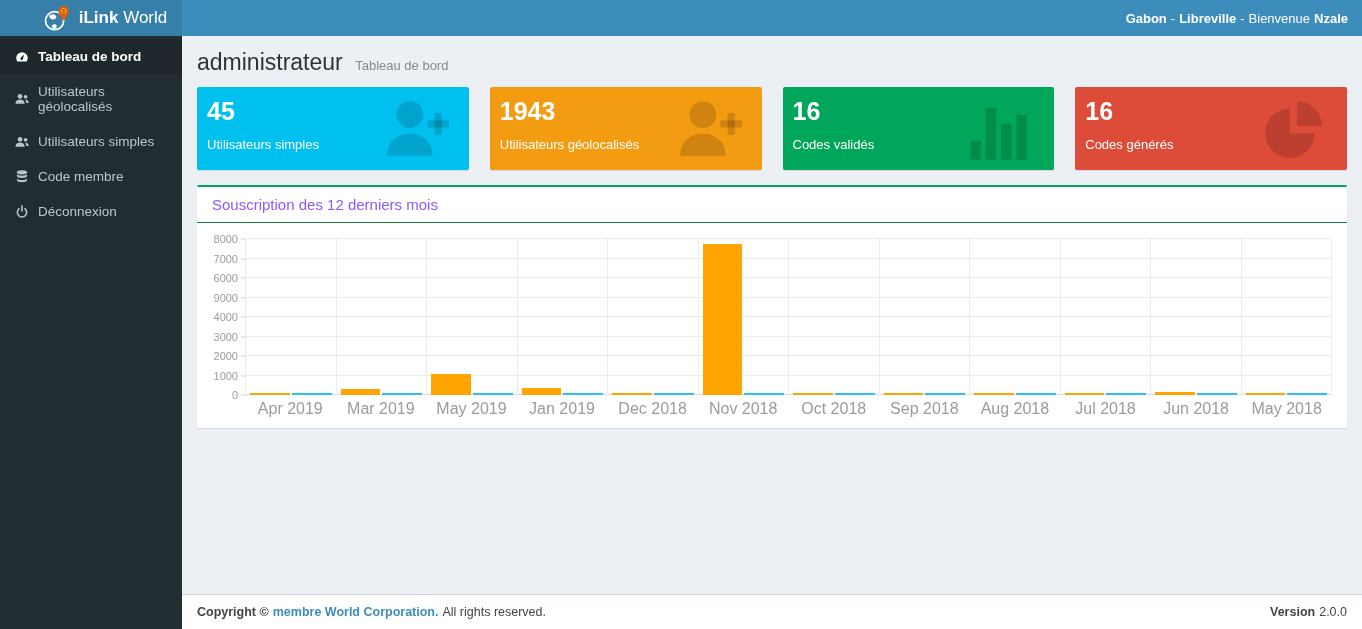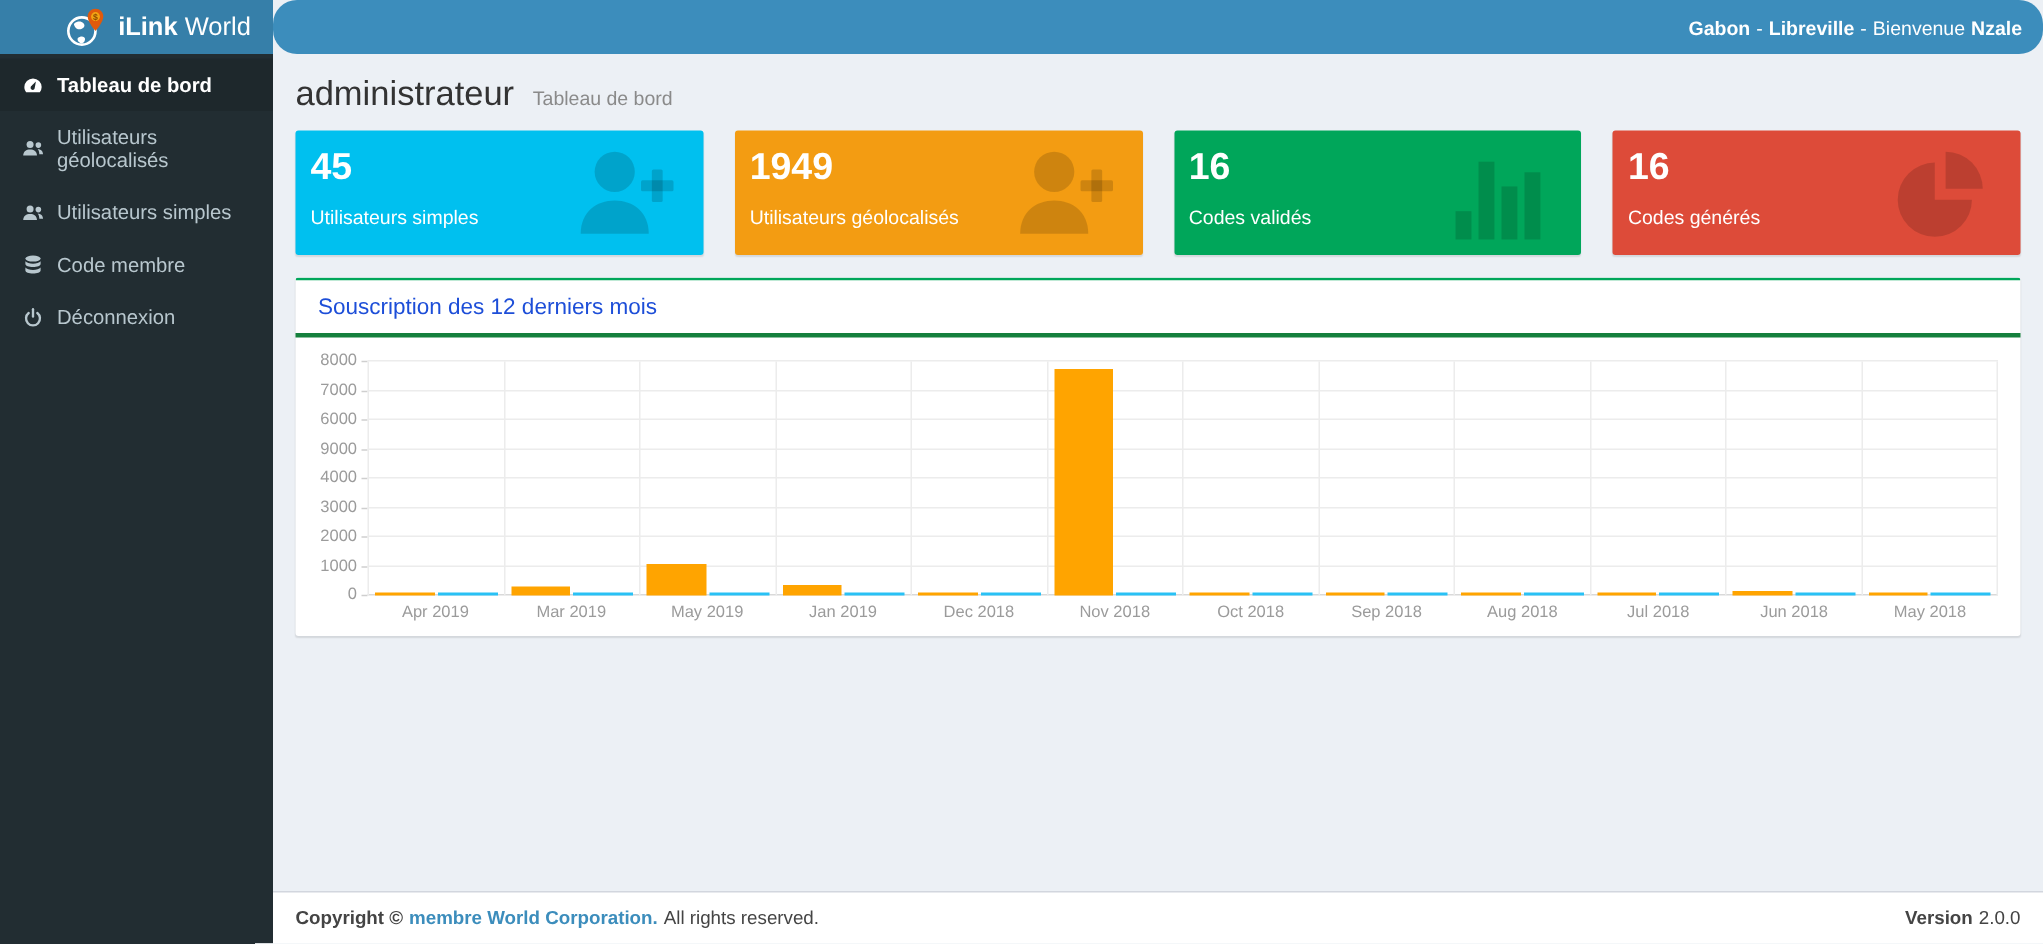--- a/index.html
+++ b/index.html
@@ -6,21 +6,21 @@
   html,body { margin:0; padding:0; }
   body { font-family:"Liberation Sans","DejaVu Sans",sans-serif; }
   .app { position:relative; width:1362px; height:629px; background:#ecf0f5; overflow:hidden; }
 
   
   .main-header { position:absolute; top:0; left:0; right:0; height:36px; display:flex; z-index:20; }
   .logo { width:182px; height:36px; background:#367fa9; color:#fff; display:flex; align-items:center; justify-content:center; gap:7px; font-size:17px; flex:none; cursor:pointer;padding-left:28px; }
   .logo svg { width:29px; height:29px; }
   .brand-bold { font-weight:700; }
   .brand-light { font-weight:400; }
-  .navbar { flex:1; background:#3c8dbc; display:flex; align-items:center; color:#fff;border-radius:16px; }
+  .navbar { flex:1; background:#3c8dbc; display:flex; align-items:center; color:#fff; }
   .hamburger { padding:10px 16px; cursor:pointer; display:flex; flex-direction:column; justify-content:center; gap:2px; }
   .hamburger .bar { width:13px; height:2px; background:#fff; }
   .nav-user { margin-left:auto; padding-right:14px; font-size:13px; display:flex; align-items:center; }
   .nav-user span { margin-left:4px; }
   .nav-user .bold { font-weight:700; }
 
   
   .sidebar { position:absolute; top:36px; bottom:0; left:0; width:182px; background:#222d32; z-index:10; }
   .sidebar-menu { list-style:none; margin:3px 0 0; padding:0; }
   .sidebar-item { display:flex; align-items:center; gap:9px; padding:10px 15px; font-size:13.5px; color:#b8c7ce; cursor:pointer; }
@@ -35,33 +35,33 @@
 
   .box-row { display:flex; gap:21px; padding:0 15px; }
   .small-box { flex:1; height:83px; border-radius:2px; color:#fff; position:relative; padding:10px 10px; overflow:hidden; box-shadow:0 1px 1px rgba(0,0,0,.1); cursor:default; }
   .small-box .value { font-size:25px; font-weight:700; line-height:1.15; }
   .small-box .label { font-size:13px; margin-top:11px; }
   .small-box .icon { position:absolute; right:12px; top:9px; }
   .small-box .icon svg { width:82px; height:66px; fill:rgba(0,0,0,0.15); }
 
   
   .chart-panel { margin:15px 15px 0; background:#fff; border-top:2px solid #00a65a; border-radius:2px; box-shadow:0 1px 1px rgba(0,0,0,.1); }
-  .chart-panel-header { padding:9px 15px; font-size:15px; color:#1d4ed8; border-bottom:3px solid #15803d; }
+  .chart-panel-header { padding:9px 15px; font-size:15px; color:#8b5cf6; border-bottom:1px solid #15803d; }
   .chart-body { padding:16px 15px 10px 8px; }
   .chart-flex { display:flex; }
   .y-axis { width:40px; flex:none; position:relative; height:156px; font-size:11px; color:#9b9b9b; }
   .ytick { position:absolute; right:0; display:flex; align-items:center; transform:translateY(50%); line-height:1; }
   .ytick .tickmark { width:4px; height:1px; background:#cfcfcf; margin-left:3px; }
   .plot { flex:1; position:relative; height:156px; display:flex; align-items:flex-end; }
   .gridline-h { position:absolute; left:0; right:0; height:1px; background:#ececec; }
   .gridline-h.baseline { background:#d9d9d9; }
   .bar-group { flex:1; height:100%; position:relative; z-index:1; display:flex; align-items:flex-end; justify-content:center; gap:2px; padding:0 4px; border-left:1px solid #ececec; }
   .bar-group:last-child { border-right:1px solid #ececec; }
   .bar { flex:1; max-width:41px; }
-  .x-axis { display:flex; margin-left:40px; padding-top:5px; font-size:11px; color:#9b9b9b; }
+  .x-axis { display:flex; margin-left:40px; padding-top:5px; font-size:16px; color:#9b9b9b; }
   .xtick { flex:1; text-align:center; white-space:nowrap; }
 
   
   .main-footer { position:absolute; left:182px; right:0; bottom:0; height:35px; background:#fff; border-top:1px solid #d2d6de; padding:9px 15px; font-size:12.5px; color:#444; display:flex; align-items:center; }
   .footer-left .bold { font-weight:700; }
   .footer-link { color:#3c8dbc; font-weight:700; text-decoration:none; margin:0 4px 0 4px; cursor:pointer; }
   .footer-right { margin-left:auto; }
   .footer-right .bold { font-weight:700; margin-right:4px; }
 </style>
 </head>
@@ -158,21 +158,21 @@
         <span class="icon">
           <svg viewBox="0 0 72 64">
               <circle cx="30" cy="18" r="13"></circle>
               <path d="M8 58c0-14 10-21.5 22-21.5S52 44 52 58z"></path>
               <rect x="47" y="23.5" width="21" height="7" rx="1"></rect>
               <rect x="54" y="16.5" width="7" height="21" rx="1"></rect>
             </svg>
         </span>
       </div>
       <div class="small-box" style="background: rgb(243, 156, 18);">
-        <div class="value">1949</div>
+        <div class="value">1943</div>
         <div class="label">Utilisateurs géolocalisés</div>
         <span class="icon">
           <svg viewBox="0 0 72 64">
               <circle cx="30" cy="18" r="13"></circle>
               <path d="M8 58c0-14 10-21.5 22-21.5S52 44 52 58z"></path>
               <rect x="47" y="23.5" width="21" height="7" rx="1"></rect>
               <rect x="54" y="16.5" width="7" height="21" rx="1"></rect>
             </svg>
         </span>
       </div>

